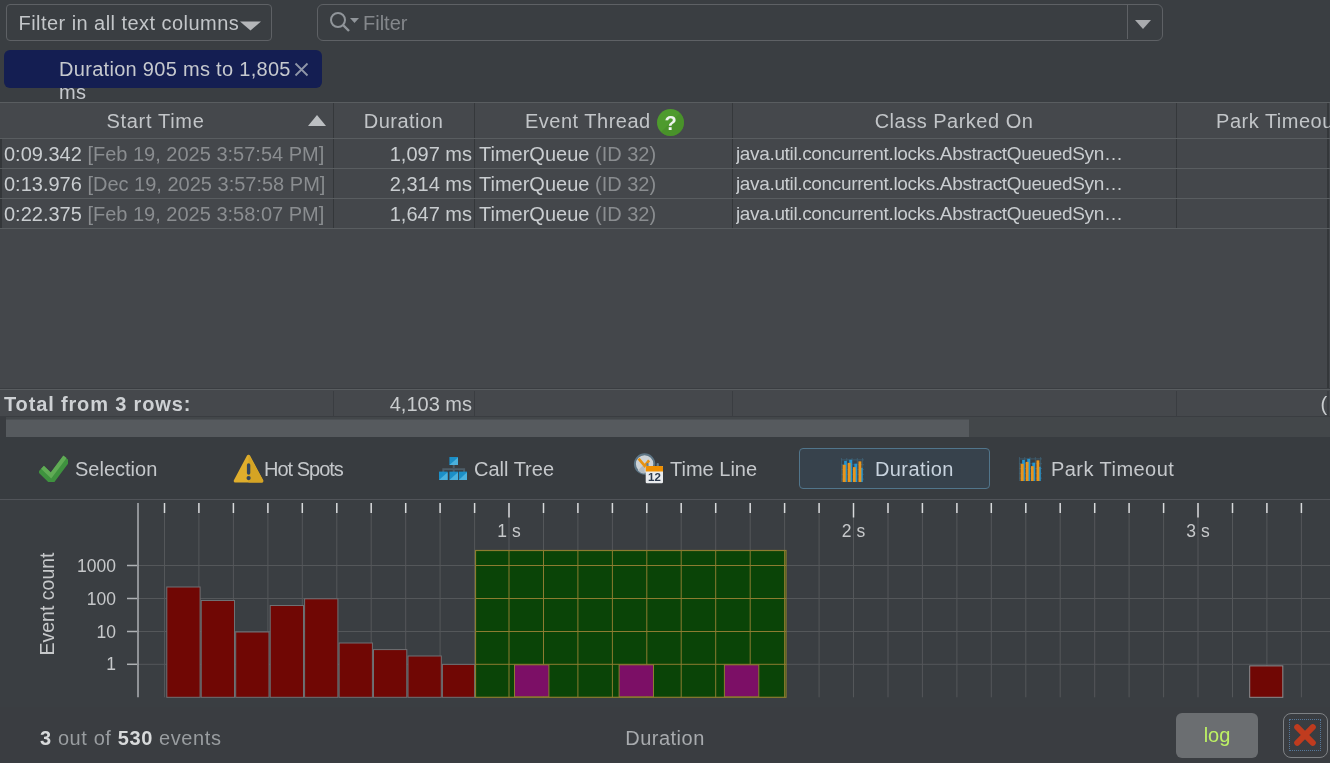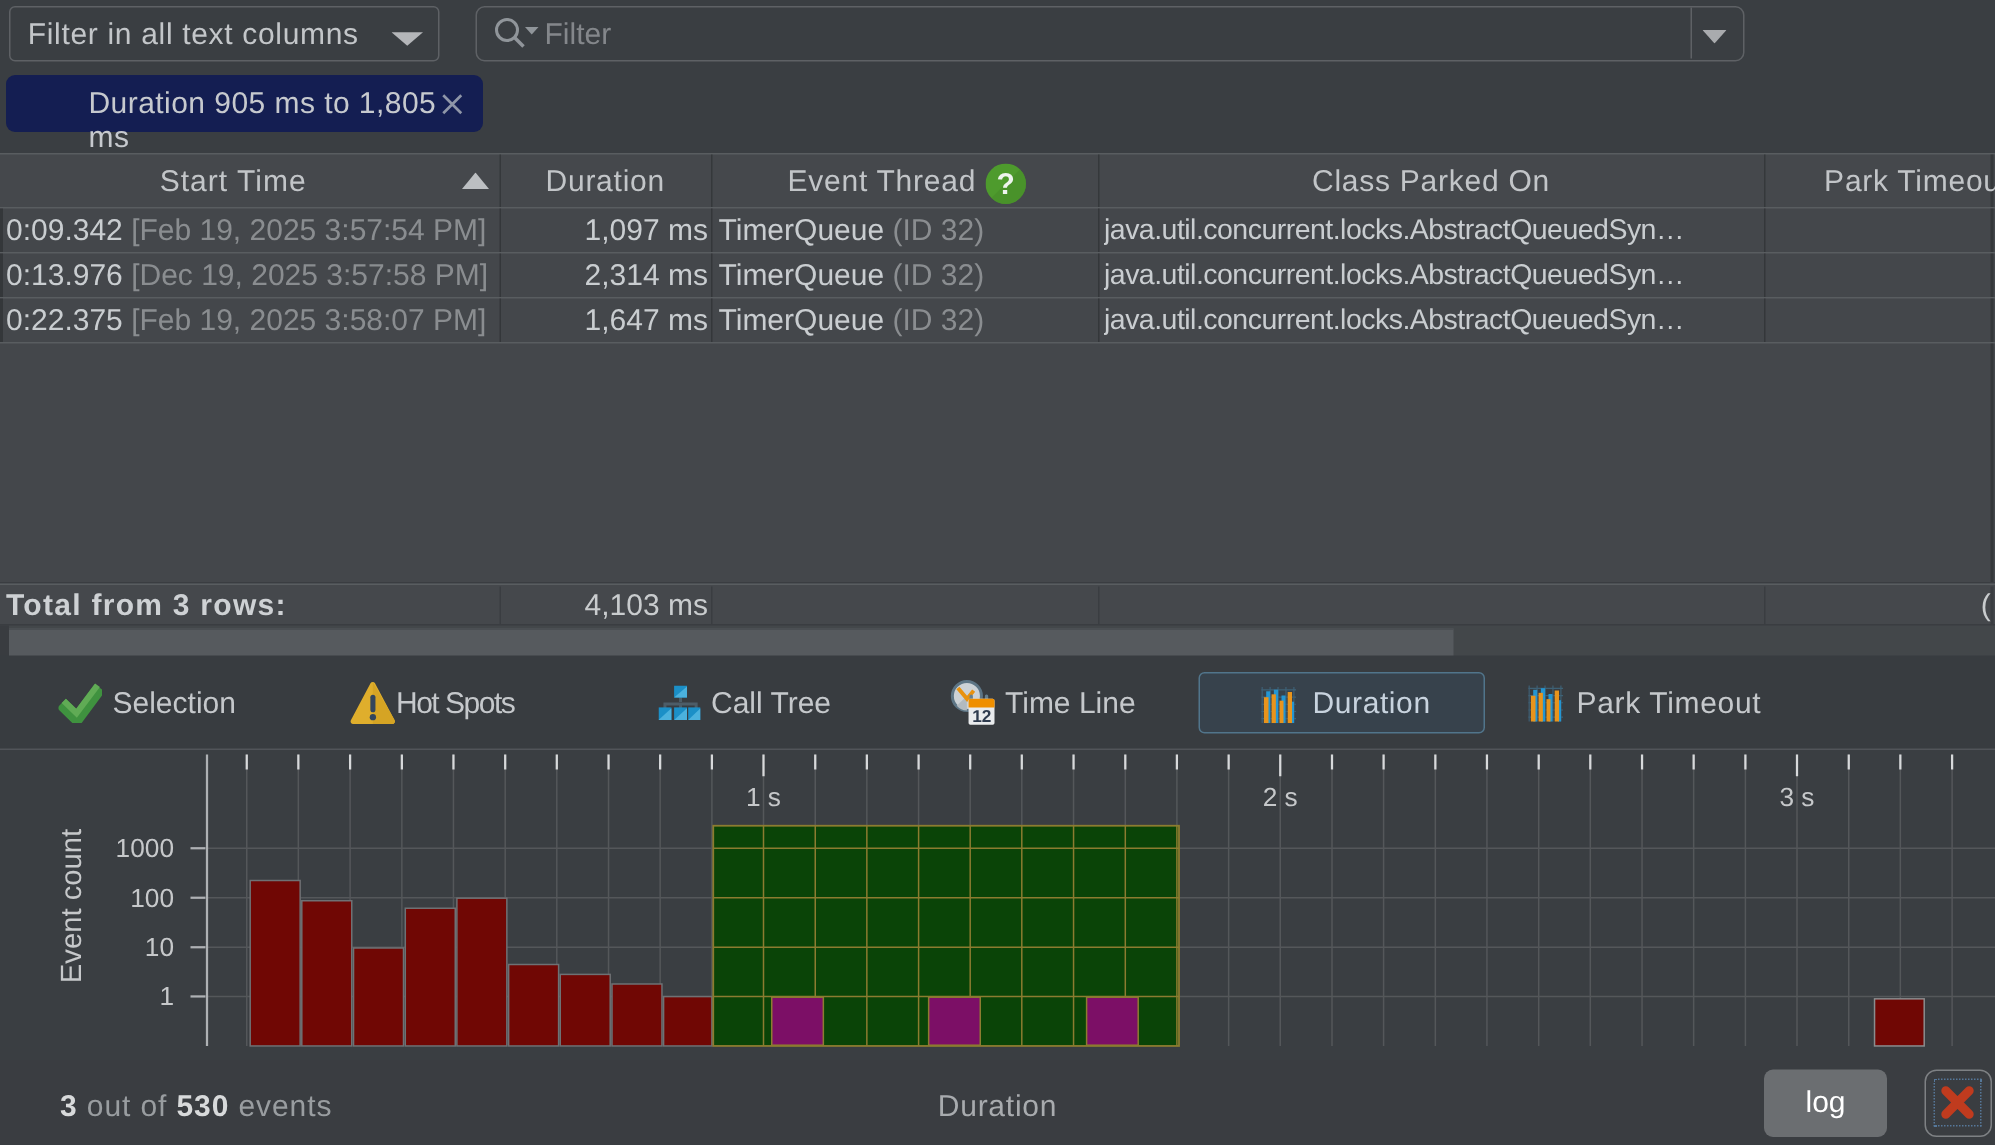--- a/index.html
+++ b/index.html
@@ -3,21 +3,21 @@
 <meta charset="utf-8">
 <style>
   * { margin:0; padding:0; box-sizing:border-box; }
   html,body { width:1330px; height:763px; overflow:hidden; }
   body { background:#3a3e42; font-family:"Liberation Sans", sans-serif; position:relative; }
   .abs { position:absolute; }
 </style>
 </head>
 <body>
 
-<div class="abs" id="combo1" style="left:6px; top:4px; width:287px; height:37px; border:1.5px solid #5e6165; border-radius:4px;">
+<div class="abs" id="combo1" style="left:6px; top:4px; width:266px; height:37px; border:1.5px solid #5e6165; border-radius:4px;">
   <span class="abs" style="left:11.5px; top:7px; font-size:20px; letter-spacing:0.45px; color:#c3c6c9;">Filter in all text columns</span>
   <svg class="abs" style="right:10px; top:16px;" width="21" height="10">
       <polygon points="0,0.5 21,0.5 10.5,9.5" fill="#b4b6b9"></polygon>
     </svg>
 </div>
 
 <div class="abs" id="filterbox" style="left:317px; top:4px; width:846px; height:37px; border:1.5px solid #5e6165; border-radius:6px;">
   <div class="abs" style="right:34px; top:0; width:1.5px; height:34px; background:#5e6165;"></div>
   <svg class="abs" style="left:8px; top:5px;" width="36" height="26" viewBox="0 0 36 26">
     <circle cx="12" cy="10" r="7" fill="none" stroke="#90959a" stroke-width="2"></circle>
@@ -349,21 +349,21 @@
 <text x="116" y="169.3" text-anchor="end">1</text>
 <text x="54" y="103" font-size="19.5" text-anchor="middle" transform="rotate(-90 54 103)">Event count</text>
 </g>
 </svg>
 </div>
 
 <div class="abs" id="status" style="left:0; top:707px; width:1330px; height:56px; background:#3a3d41;">
   <span class="abs" style="left:4px; top:20px; font-size:20px; letter-spacing:0.6px; color:#999da0;margin-left:36px;"><b style="color:#d8dadb;">3</b> out of <b style="color:#d8dadb;">530</b> events</span>
   <span class="abs" style="left:0; top:20px; width:1330px; text-align:center; font-size:20px; letter-spacing:0.5px; color:#a8abae;">Duration</span>
   <div class="abs" style="left:1176px; top:6px; width:82px; height:45px; background:#6b6e71; border-radius:6px; text-align:center;">
-    <span style="font-size:20px; color:#ffffff; line-height:45px;">log</span>
+    <span style="font-size:20px; color:#bef264; line-height:45px;">log</span>
   </div>
   <div class="abs" style="left:1283px; top:6px; width:45px; height:45px; border:1.5px solid #7e8184; border-radius:8px;">
     <div class="abs" style="left:5px; top:5px; width:32px; height:32px; border:1px dotted #56789a;"></div>
     <svg class="abs" style="left:10px; top:10px;" width="22" height="22" viewBox="0 0 22 22">
       <path d="M3.2 3.2 L18.8 18.8 M18.8 3.2 L3.2 18.8" stroke="#c03b1e" stroke-width="6" stroke-linecap="round"></path>
     </svg>
   </div>
 </div>
 
 </body></html>

